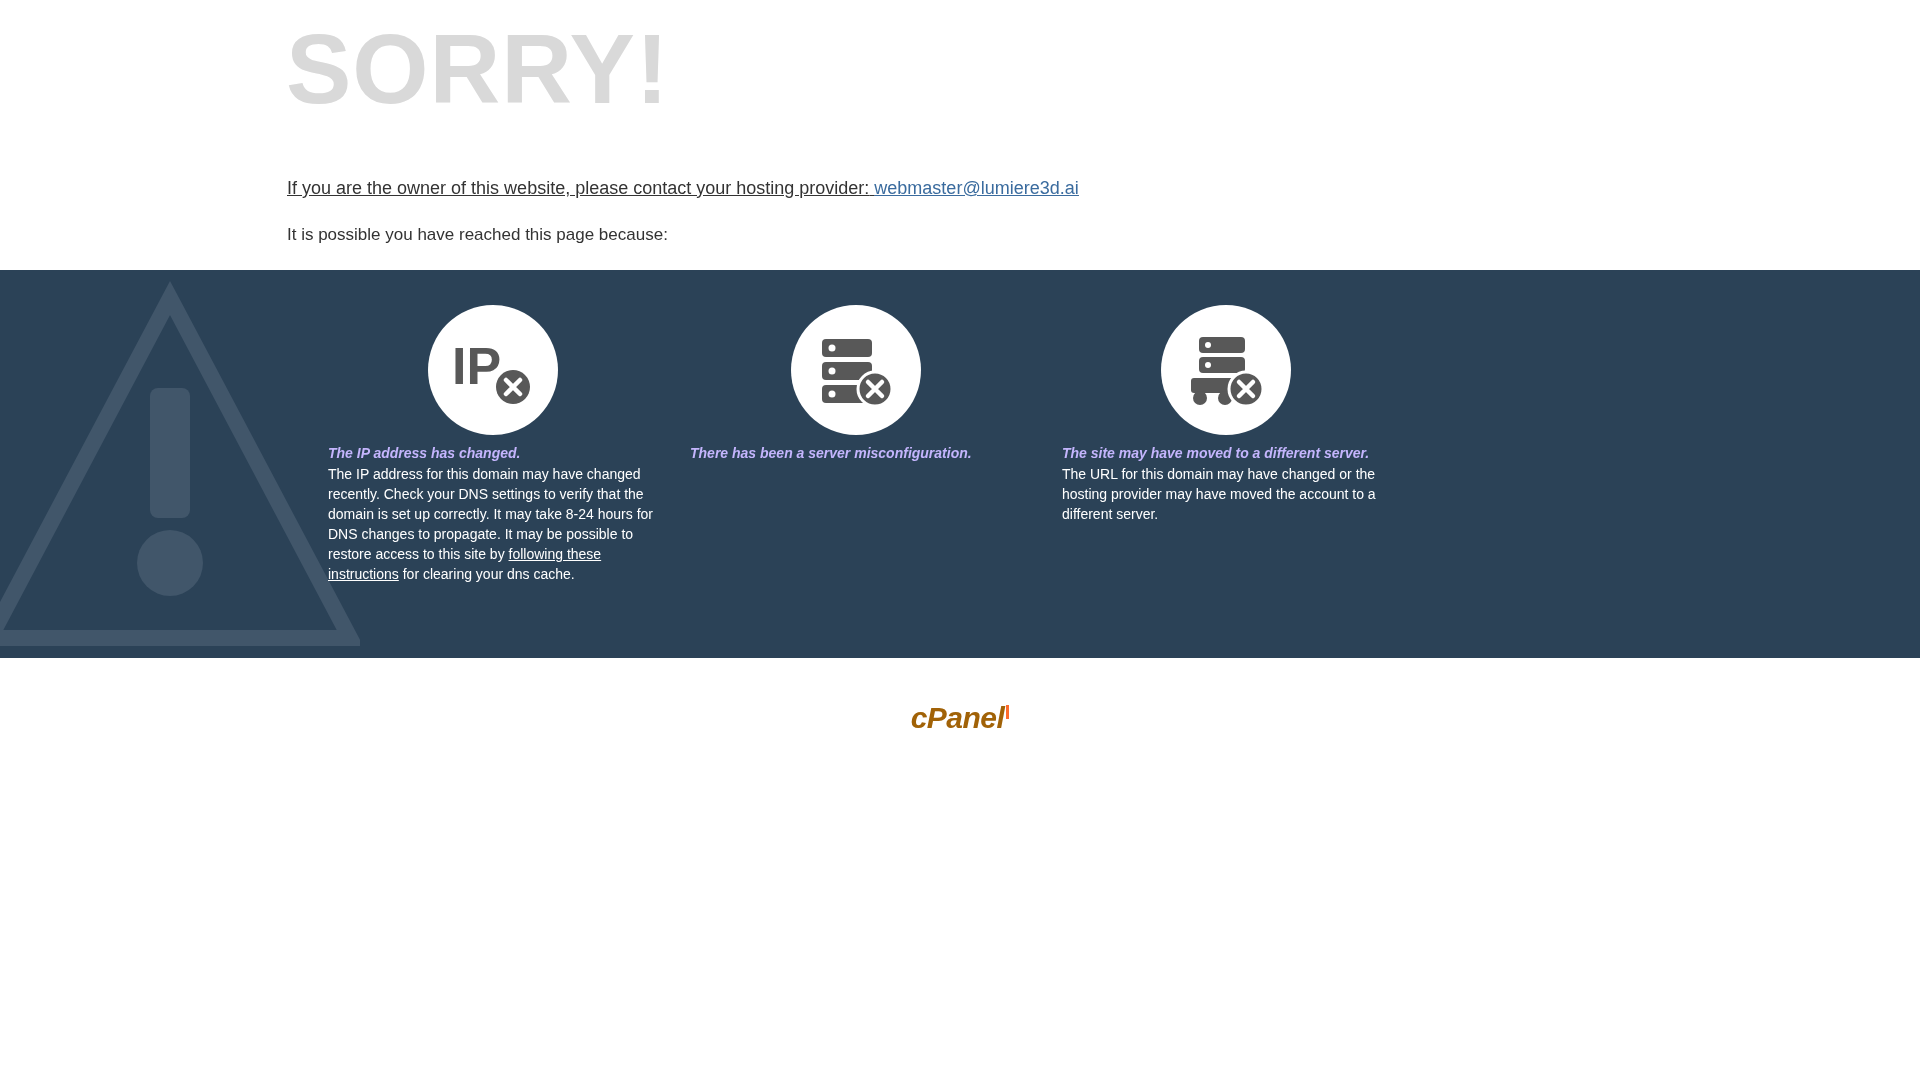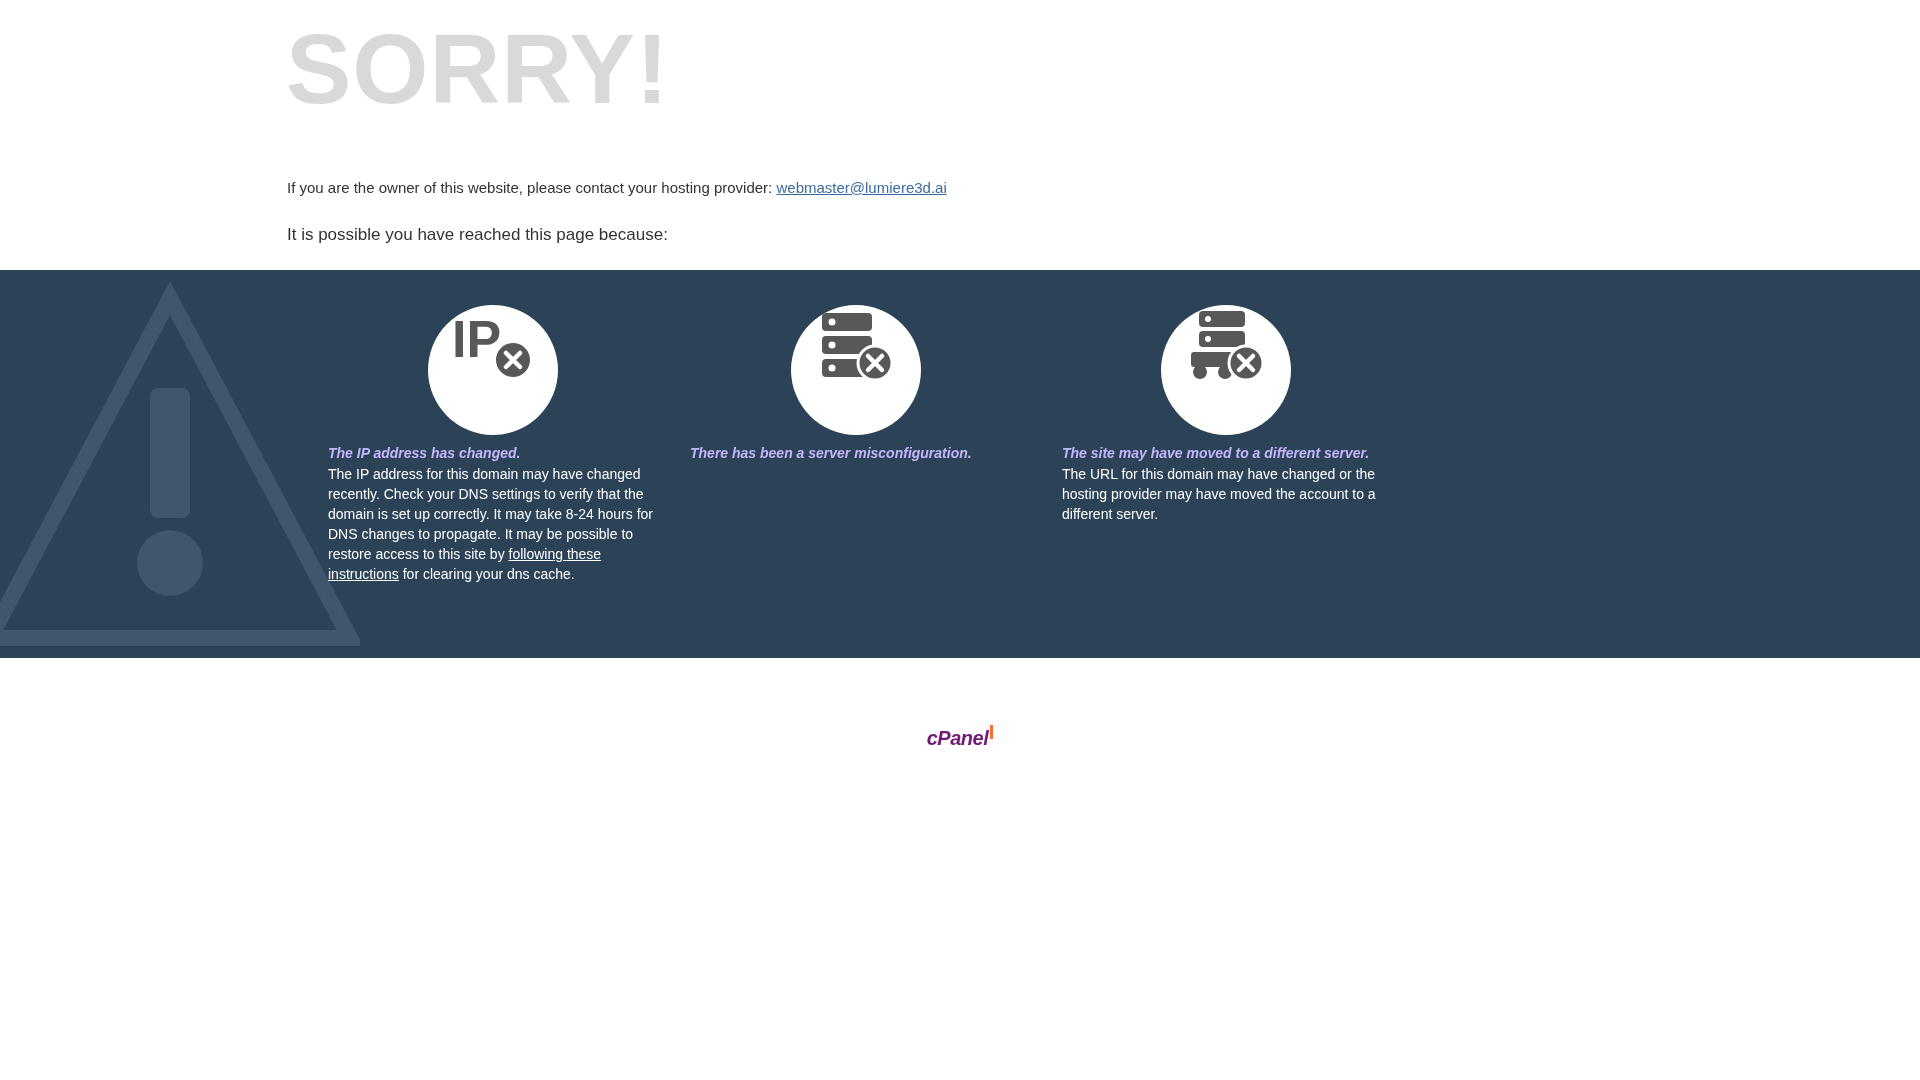--- a/index.html
+++ b/index.html
@@ -36,24 +36,25 @@
     font-weight: bold;
     color: #d9d9d9;
     letter-spacing: 1px;
     white-space: nowrap;
   }
 
   .owner-line {
     position: absolute;
     left: 287px;
     top: 176px;
-    font-size: 15px;
+    font-size: 18px;
     line-height: 24px;
     color: #333333;
     white-space: nowrap;
+    text-decoration: underline;
   }
 
   .owner-line a {
     color: #3a6b9e;
     text-decoration: underline;
   }
 
   .reason-line {
     position: absolute;
     left: 287px;
@@ -102,21 +103,21 @@
   .card-2 { left: 690px; }
   .card-3 { left: 1060px; }
 
   .circle {
     width: 130px;
     height: 130px;
     border-radius: 50%;
     background: #ffffff;
     margin: 0 auto;
     display: flex;
-    align-items: flex-start;
+    align-items: center;
     justify-content: center;
   }
 
   .card-1 .circle { margin-left: 100px; }
   .card-2 .circle { margin-left: 101px; }
   .card-3 .circle { margin-left: 101px; }
 
   .card-head {
     margin-top: 8px;
     font-size: 14px;
@@ -145,24 +146,24 @@
   
   .footer {
     position: absolute;
     left: 0;
     top: 658px;
     width: 1920px;
     text-align: center;
   }
 
   .cpanel-logo {
-    margin-top: 65px;
-    font-size: 20px;
+    margin-top: 45px;
+    font-size: 30px;
     font-weight: bold;
-    color: #701a75;
+    color: #a16207;
     font-style: italic;
     letter-spacing: -0.5px;
     line-height: 30px;
   }
 
   .cpanel-logo .tick {
     display: inline-block;
     width: 3px;
     height: 14px;
     background: #ff6c2c;

